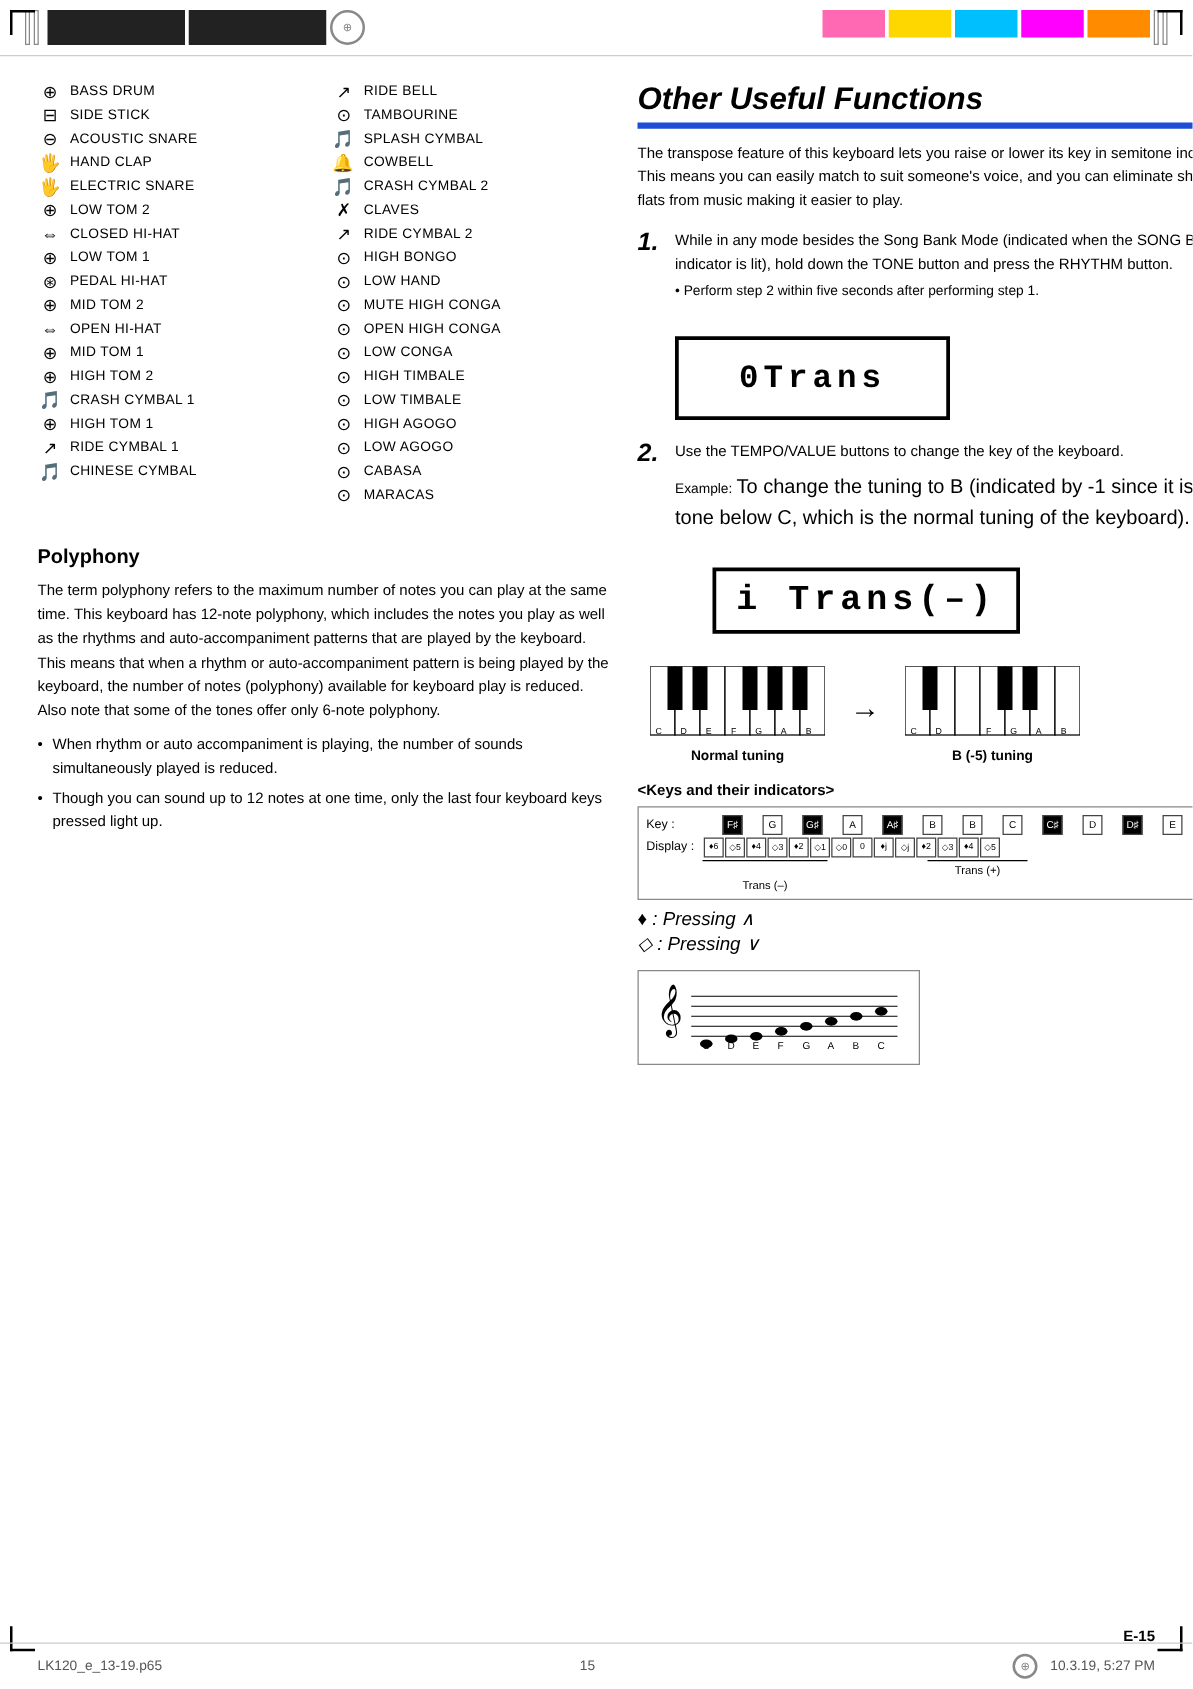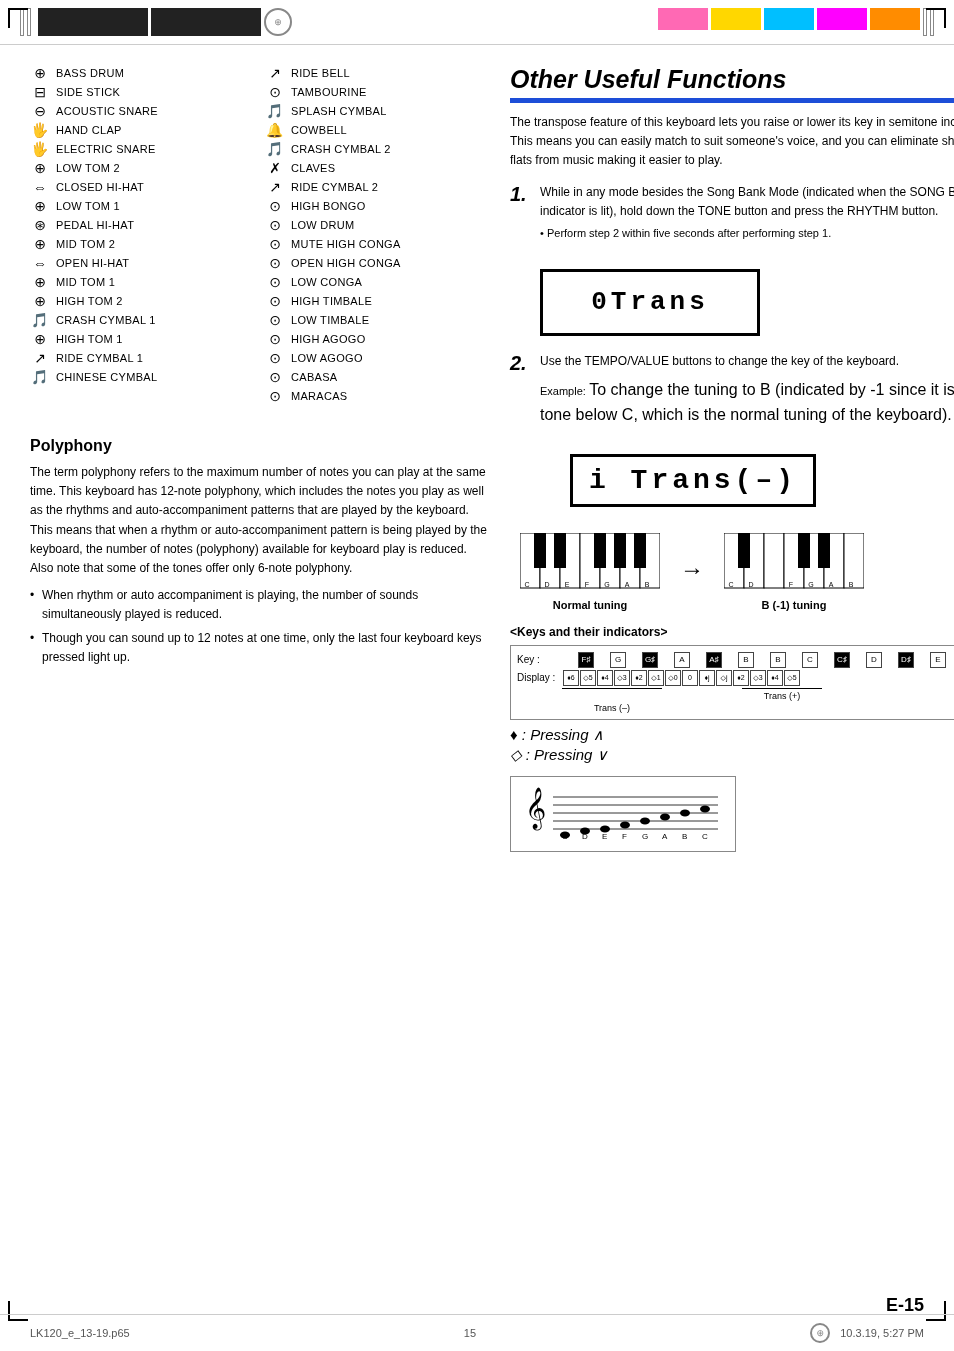--- a/index.html
+++ b/index.html
@@ -364,21 +364,21 @@
         <div class="drum-item">
           <span class="drum-icon">↗</span>
           <span class="drum-label">RIDE CYMBAL 2</span>
         </div>
         <div class="drum-item">
           <span class="drum-icon">⊙</span>
           <span class="drum-label">HIGH BONGO</span>
         </div>
         <div class="drum-item">
           <span class="drum-icon">⊙</span>
-          <span class="drum-label">LOW DRUM</span>
+          <span class="drum-label">LOW HAND</span>
         </div>
         <div class="drum-item">
           <span class="drum-icon">⊙</span>
           <span class="drum-label">MUTE HIGH CONGA</span>
         </div>
         <div class="drum-item">
           <span class="drum-icon">⊙</span>
           <span class="drum-label">OPEN HIGH CONGA</span>
         </div>
         <div class="drum-item">
@@ -504,21 +504,21 @@
           <rect x="94" y="0" width="12" height="35" fill="black"></rect>
 
           <text x="7" y="54" font-size="7" text-anchor="middle" fill="black">C</text>
           <text x="27" y="54" font-size="7" text-anchor="middle" fill="black">D</text>
           <text x="67" y="54" font-size="7" text-anchor="middle" fill="black">F</text>
           <text x="87" y="54" font-size="7" text-anchor="middle" fill="black">G</text>
           <text x="107" y="54" font-size="7" text-anchor="middle" fill="black">A</text>
           <text x="127" y="54" font-size="7" text-anchor="middle" fill="black">B</text>
           <text x="47" y="20" font-size="6" text-anchor="middle" fill="white">E</text>
         </svg>
-        <div class="keyboard-diagram-label">B (-1) tuning</div>
+        <div class="keyboard-diagram-label">B (-5) tuning</div>
       </div>
     </div>
 
     <div class="keys-indicators" style="margin-top:14px;">
       <div class="keys-indicators-title">&lt;Keys and their indicators&gt;</div>
 
       
       <div style="border:1px solid #888;padding:6px;display:inline-block;font-size:10px;">
         
         <div style="display:flex;align-items:center;gap:16px;margin-bottom:2px;">
@@ -619,13 +619,13 @@
 
 <div class="bottom-bar">
   <div>LK120_e_13-19.p65</div>
   <div>15</div>
   <div style="display:flex;align-items:center;gap:10px;">
     <div style="width:20px;height:20px;border:2px solid #888;border-radius:50%;display:flex;align-items:center;justify-content:center;font-size:9px;color:#888;">⊕</div>
     <div>10.3.19, 5:27 PM</div>
   </div>
 </div>
 
-<div style="position:absolute;bottom:35px;right:30px;font-size:18px;font-weight:bold;">E-15</div>
+<div style="position:absolute;bottom:35px;right:30px;font-size:12px;font-weight:bold;">E-15</div>
 
 </body></html>

